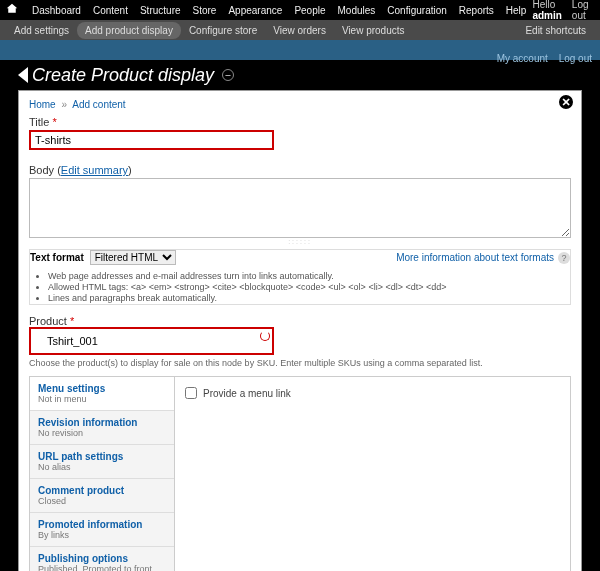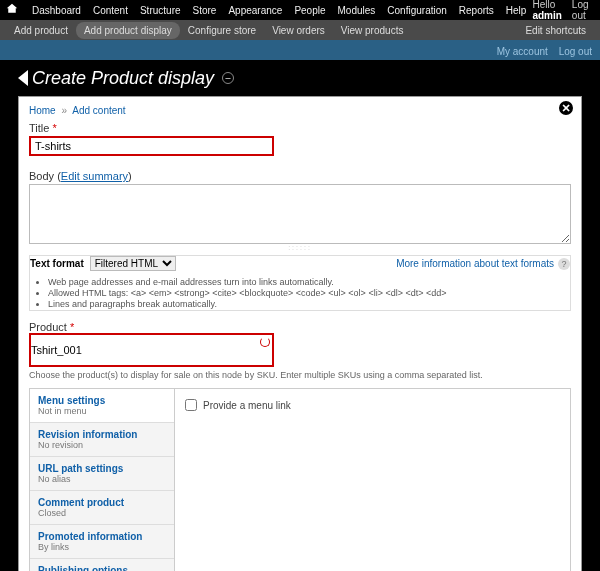--- a/index.html
+++ b/index.html
@@ -15,26 +15,26 @@
   .topbar .right b { color: #fff; }
   
   
   .shortcutbar { background: #4a4a4a; color: #ddd; height: 20px; display: flex; align-items: center; padding: 0 6px; font-size: 10px; }
   .shortcutbar a { color: #ddd; text-decoration: none; padding: 3px 8px; }
   .shortcutbar .active { background: #666; border-radius: 8px; }
   .shortcutbar .right { margin-left: auto; }
   
   
   .pagehead { background: #2a6085; height: 20px; position: relative; }
-  .pagehead .mylinks { position: absolute; right: 8px; top: 6px; color: #9cc4e0; font-size: 10px; }
+  .pagehead .mylinks { position: absolute; right: 8px; top: 13px; color: #9cc4e0; font-size: 10px; }
   .pagehead .mylinks a { color: #9cc4e0; text-decoration: none; margin-left: 8px; }
   
   
   .overlay-wrap { position: relative; padding: 0 18px; }
-  .overlay-titlebar { display: flex; align-items: center; height: 36px; }
+  .overlay-titlebar { display: flex; align-items: center; height: 30px; }
   .overlay-titlebar .arrow { width: 0; height: 0; border-top: 8px solid transparent; border-bottom: 8px solid transparent; border-right: 10px solid #fff; margin-right: 4px; }
   .overlay-titlebar h1 { color: #fff; font-size: 18px; font-weight: normal; font-style: italic; }
   .overlay-titlebar .collapse { color:#fff; border:1px solid #888; border-radius:50%; width:12px; height:12px; margin-left:8px; display:flex; align-items:center; justify-content:center; font-size:9px;}
   
   
   .close-bubble { position: absolute; right: 6px; top: 2px; width: 18px; height: 18px; background:#000; border:2px solid #fff; border-radius:50%; color:#fff; display:flex; align-items:center; justify-content:center; font-weight:bold; font-size:11px; cursor:pointer; z-index:10;}
   
   
   .panel { background: #fff; border: 1px solid #999; padding: 8px 10px 12px; position: relative; }
   
@@ -55,21 +55,21 @@
   .format-row { border:1px solid #ddd; font-size:10px; }
   .format-row .top { display:flex; align-items:center; }
   .format-row label { font-weight:bold; margin-right:6px; }
   .format-row select { font-size:10px; border:1px solid #bbb; }
   .format-row .more { margin-left:auto; color:#1060a8; text-decoration:none; }
   .format-row .help-icon { display:inline-block; width:12px; height:12px; border-radius:50%; background:#ddd; color:#777; text-align:center; line-height:12px; margin-left:4px; font-size:9px;}
   .format-row ul { margin: 6px 0 0 18px; color:#555; font-size:9px;}
   .format-row li { margin-bottom:1px;}
   
   .product-input-wrap { position:relative; width: 245px; }
-  .product-input { width: 100%; height: 34px; border:2px solid #c00; padding:2px 0; font-size:11px; }
+  .product-input { width: 100%; height: 28px; border:2px solid #c00; padding:2px 16px; font-size:11px; }
   .product-spinner { position:absolute; right:4px; top:4px; width:10px; height:10px; border:1px solid #c00; border-radius:50%; border-top-color:transparent;}
   .desc { font-size: 9px; color: #666; margin-top: 3px; margin-bottom:8px;}
   
   
   .vtabs { display:flex; border:1px solid #ccc; margin-top:6px; background:#fff;}
   .vtabs-list { width: 145px; background:#f4f4f4; border-right:1px solid #ccc; }
   .vtab { padding:6px 8px; border-bottom:1px solid #ddd; cursor:pointer; }
   .vtab.active { background:#fff; border-left:0; }
   .vtab .t { color:#1060a8; font-size:10px; font-weight:bold;}
   .vtab .s { color:#777; font-size:9px; }
@@ -98,21 +98,21 @@
     <a href="#">Reports</a>
     <a href="#">Help</a>
   </div>
   <div class="right">
     <span><span>Hello</span> <b>admin</b></span>
     <a href="#">Log out</a>
   </div>
 </div>
 
 <div class="shortcutbar">
-  <a href="#">Add product</a>
+  <a href="#">Add settings</a>
   <a href="#" class="active">Add product display</a>
   <a href="#">Configure store</a>
   <a href="#">View orders</a>
   <a href="#">View products</a>
   <a href="#" class="right">Edit shortcuts</a>
 </div>
 
 <div class="pagehead">
   <div class="mylinks">
     <a href="#">My account</a>

